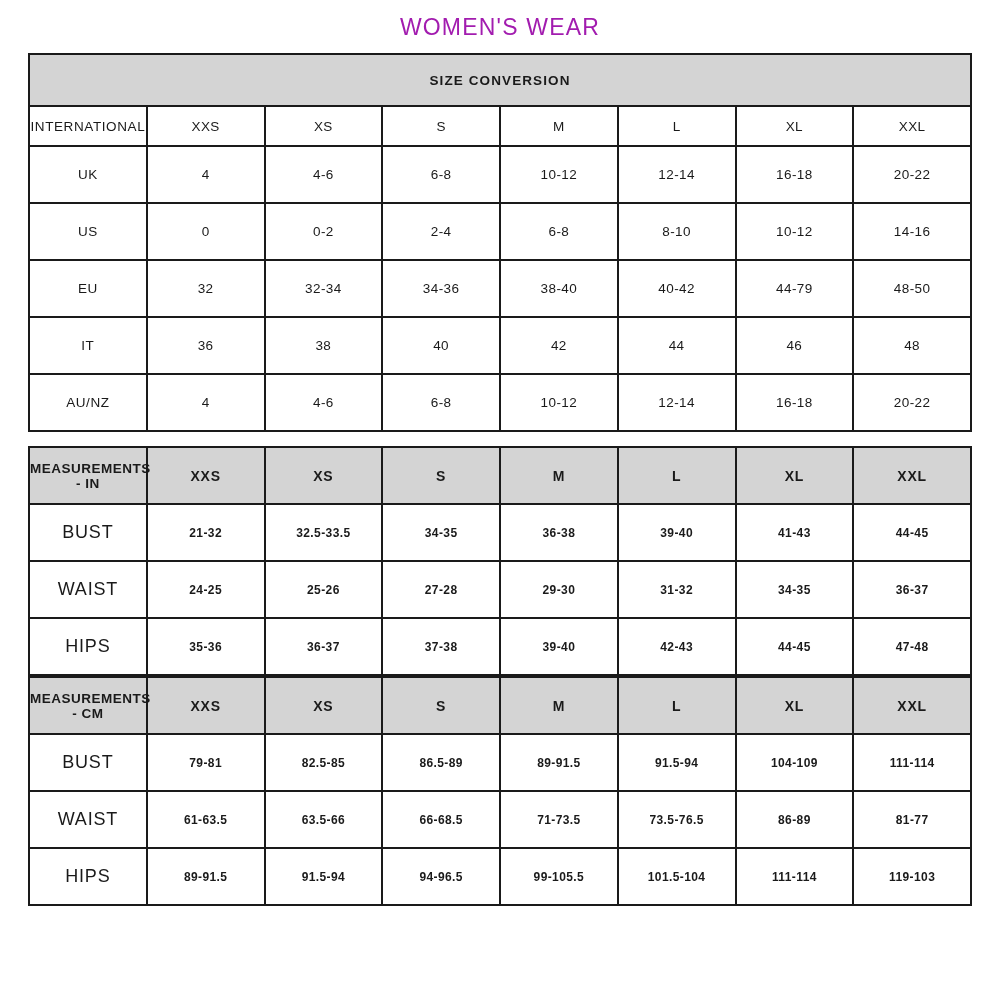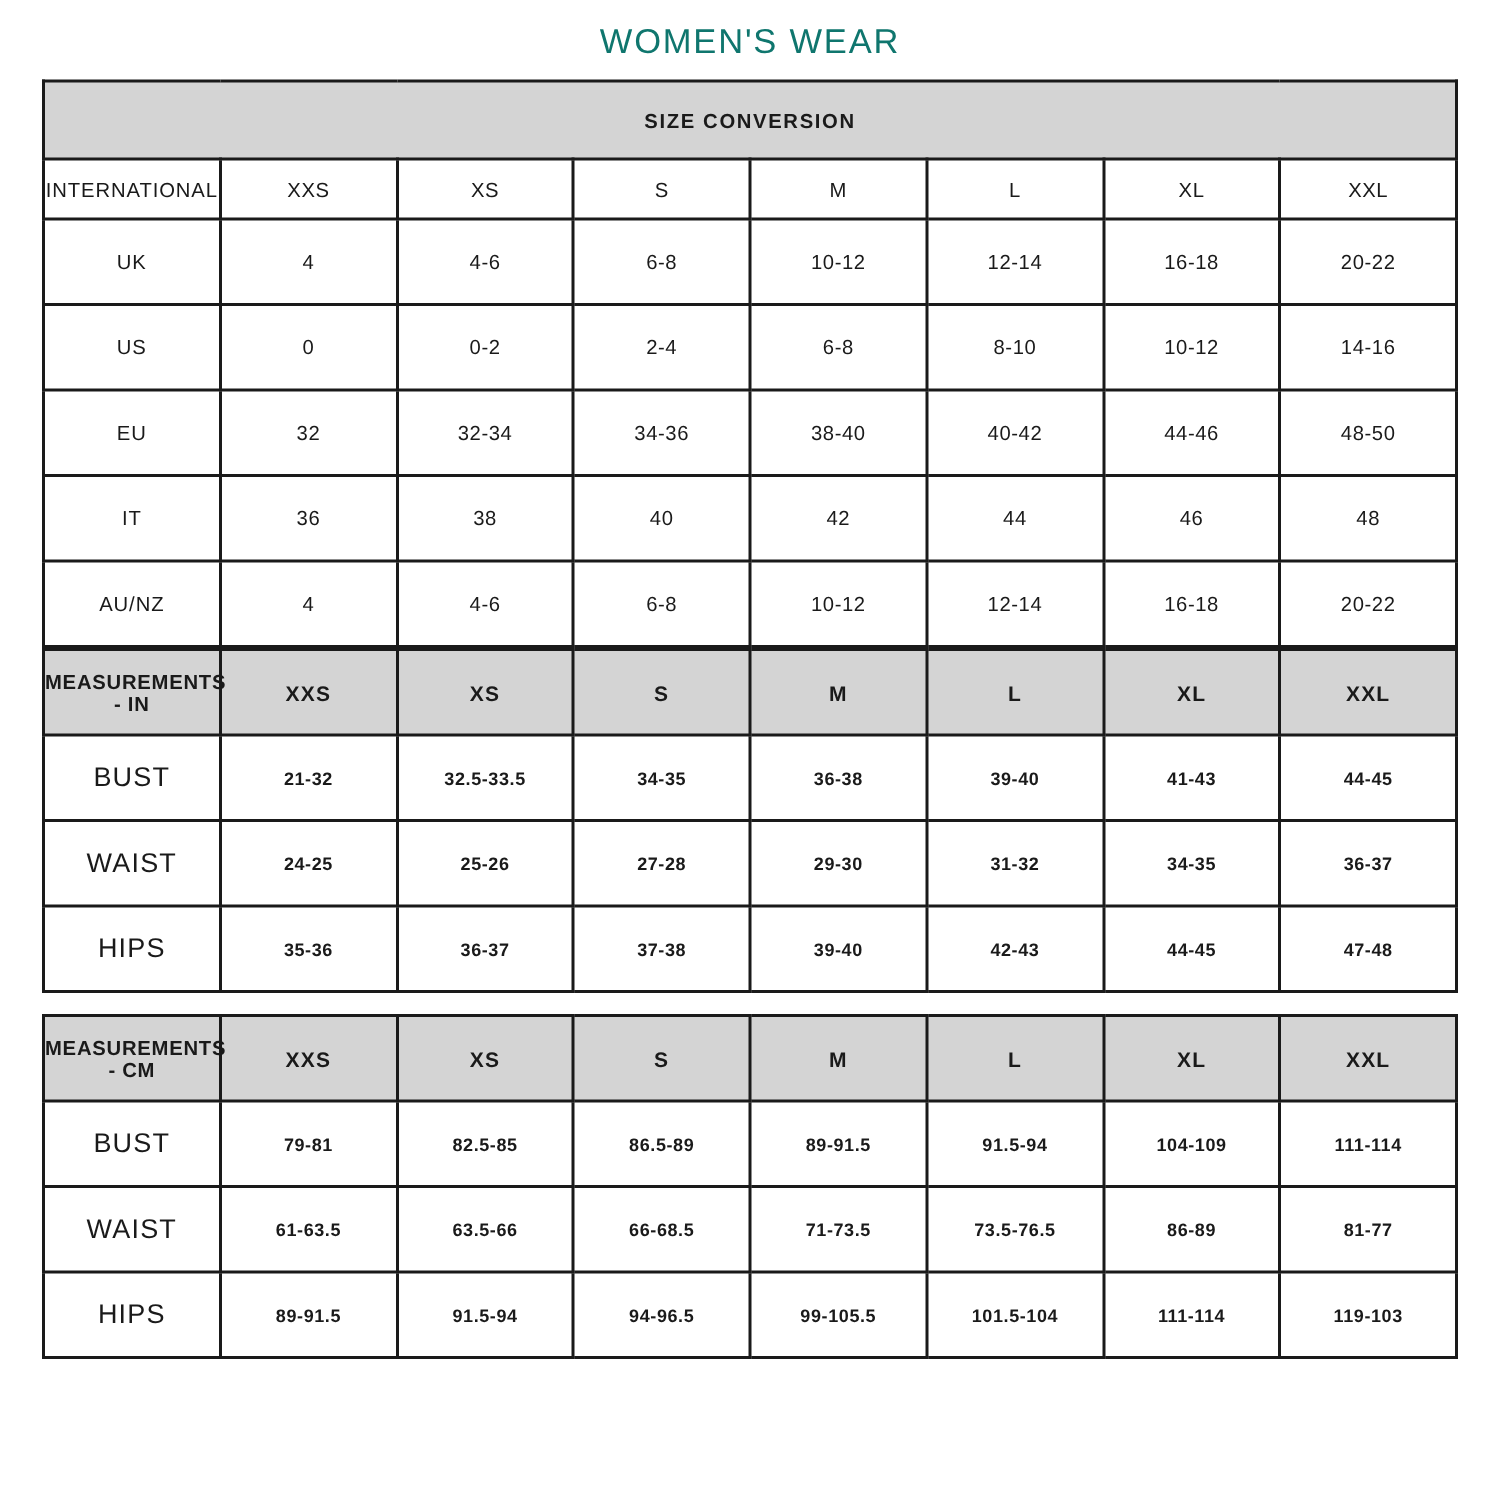--- a/index.html
+++ b/index.html
@@ -17,30 +17,30 @@
     height: 1000px;
     padding: 0;
     position: relative;
   }
   .page-title {
     text-align: center;
     font-size: 23px;
     font-weight: 400;
     letter-spacing: 1.2px;
     margin: 14px 0 12px 0;
-    color: #0f766e;
+    color: #a21caf;
   }
   table {
     border-collapse: collapse;
     width: 944px;
     margin: 0 auto;
     table-layout: fixed;
   }
-  table.conv { }
-  table.meas { margin-bottom: 14px; }
+  table.conv { margin-bottom: 14px; }
+  table.meas { }
   td, th {
     border: 2px solid #1a1a1a;
     text-align: center;
     font-size: 13px;
     font-weight: 700;
     letter-spacing: 0.4px;
     padding: 0;
     height: 57px;
     color: #1a1a1a;
   }
@@ -120,21 +120,21 @@
         <td class="val">10-12</td>
         <td class="val">14-16</td>
       </tr>
       <tr>
         <td class="rowlabel">EU</td>
         <td class="val">32</td>
         <td class="val">32-34</td>
         <td class="val">34-36</td>
         <td class="val">38-40</td>
         <td class="val">40-42</td>
-        <td class="val">44-46</td>
+        <td class="val">44-79</td>
         <td class="val">48-50</td>
       </tr>
       <tr>
         <td class="rowlabel">IT</td>
         <td class="val">36</td>
         <td class="val">38</td>
         <td class="val">40</td>
         <td class="val">42</td>
         <td class="val">44</td>
         <td class="val">46</td>

